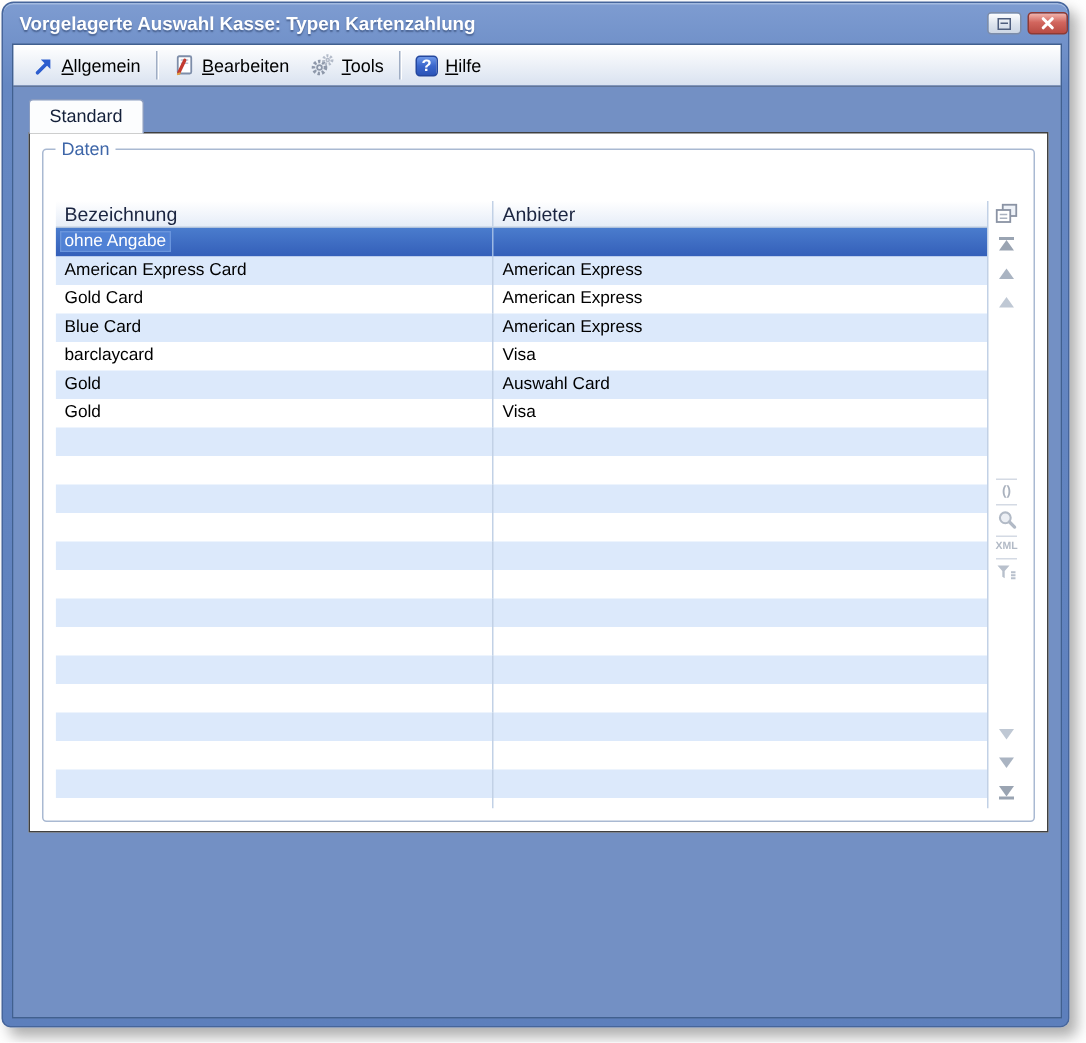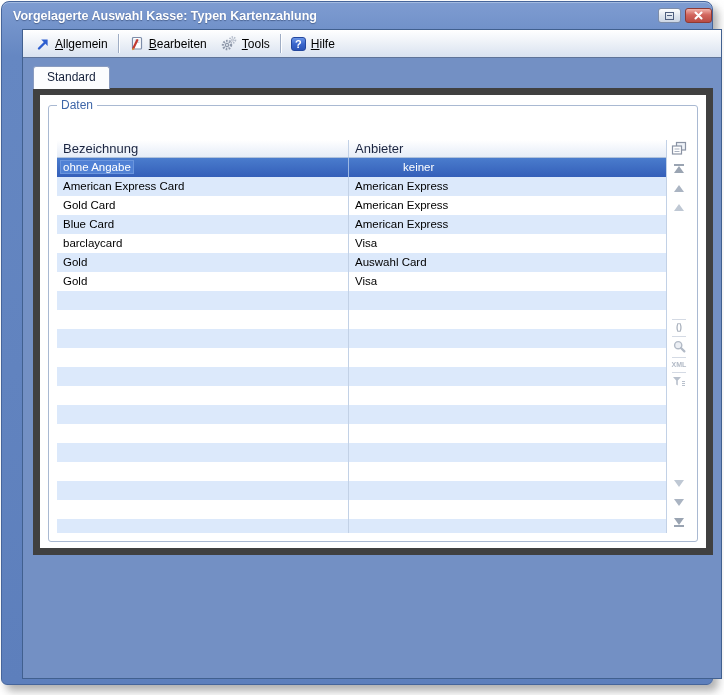--- a/index.html
+++ b/index.html
@@ -27,21 +27,21 @@
   }
   .restore-glyph { width:9px; height:8px; border:1px solid #4e5e7e; position:relative; background:transparent; }
   .restore-glyph::after { content:""; position:absolute; left:1px; top:2px; width:5px; height:1px; background:#4e5e7e; }
   .btn-close {
     width:27px; height:15px; border:1px solid #8e3a34; border-radius:3px;
     background:linear-gradient(180deg,#f2b4ac,#d2665e 45%,#b84b43);
     display:flex; align-items:center; justify-content:center; cursor:default;
   }
 
   
-  .frame { position:absolute; left:20px; top:27px; width:700px; height:650px; background:#7390c4; border:1px solid #41608f; }
+  .frame { position:absolute; left:6px; top:27px; width:700px; height:650px; background:#7390c4; border:1px solid #41608f; }
 
   
   .toolbar {
     position:absolute; left:0; top:0; right:0; height:28px;
     background:linear-gradient(180deg,#ffffff,#eef2f8 45%,#d9e2f0);
     border-bottom:1px solid #5f7499;
     display:flex; align-items:center; padding:0 4px 0 6px;
   }
   .tool-btn { display:flex; align-items:center; gap:5px; padding:3px 7px; font-size:12px; color:#000; border-radius:2px; cursor:default; }
   .tool-sep { width:1px; height:19px; background:#9fadc4; margin:0 3px; box-shadow:1px 0 0 #fff; }
@@ -51,21 +51,21 @@
     background:linear-gradient(180deg,#6d97e8,#3a66cc 50%,#2b54b8);
     color:#fff; font-weight:bold; font-size:11px; line-height:12px; text-align:center; }
 
   
   .workspace { position:absolute; left:0; top:28px; right:0; bottom:0; background:#7390c4;padding-left:16px; }
   .tab {
     position:absolute; left:10px; top:8px; height:23px; padding:0 13px;
     background:#fcfdfe; border:1px solid #8a9cc0; border-bottom:none; border-radius:3px 3px 0 0;
     font-size:12px; color:#14203a; line-height:21px; z-index:3;
   }
-  .panel { position:absolute; left:10px; top:30px; width:680px; height:467px; background:#fff; border:7px solid #404040; z-index:2; }
+  .panel { position:absolute; left:10px; top:30px; width:680px; height:467px; background:#fff; border:1px solid #404040; z-index:2; }
 
   
   .groupbox { position:absolute; left:8px; right:8px; top:10px; bottom:6px; border:1px solid #a9b9d2; border-radius:3px; }
   .groupbox-label { position:absolute; top:-8px; left:8px; background:#fff; padding:0 4px; color:#3e66a8; font-size:12px; }
 
   
   .searchbar {
     position:absolute; left:8px; right:8px; top:7px; height:21px;
     background:#cbd9ed; border:1px solid #9fb2d0;
     display:flex; align-items:center; padding-left:7px; gap:7px;
@@ -177,21 +177,20 @@
 
             <div class="table-region">
               <div class="grid">
                 <div class="grid-header">
                   <div class="hcell c1">Bezeichnung</div>
                   <div class="hcell c2">Anbieter</div>
                 </div>
                 <div class="grid-body">
                     <div class="row selected">
                       <div class="cell c1"><span class="hl">ohne Angabe</span></div>
-                      <div class="cell c2">keiner</div>
                     </div>
                     <div class="row alt">
                       <div class="cell c1">American Express Card</div>
                       <div class="cell c2">American Express</div>
                     </div>
                     <div class="row">
                       <div class="cell c1">Gold Card</div>
                       <div class="cell c2">American Express</div>
                     </div>
                     <div class="row alt">

